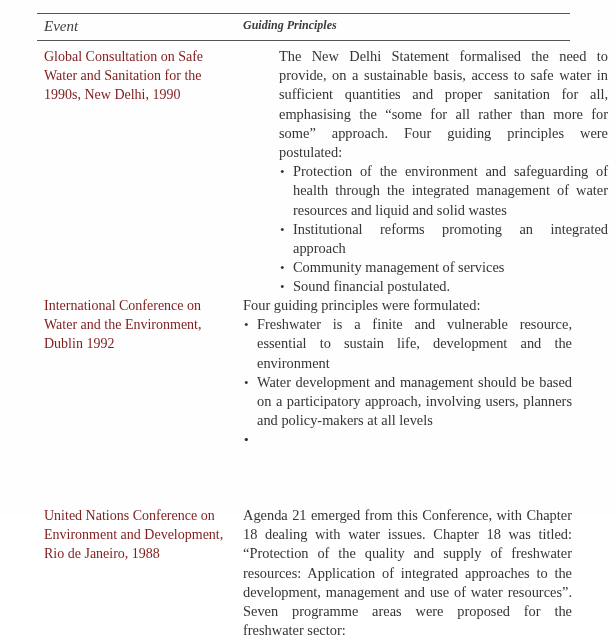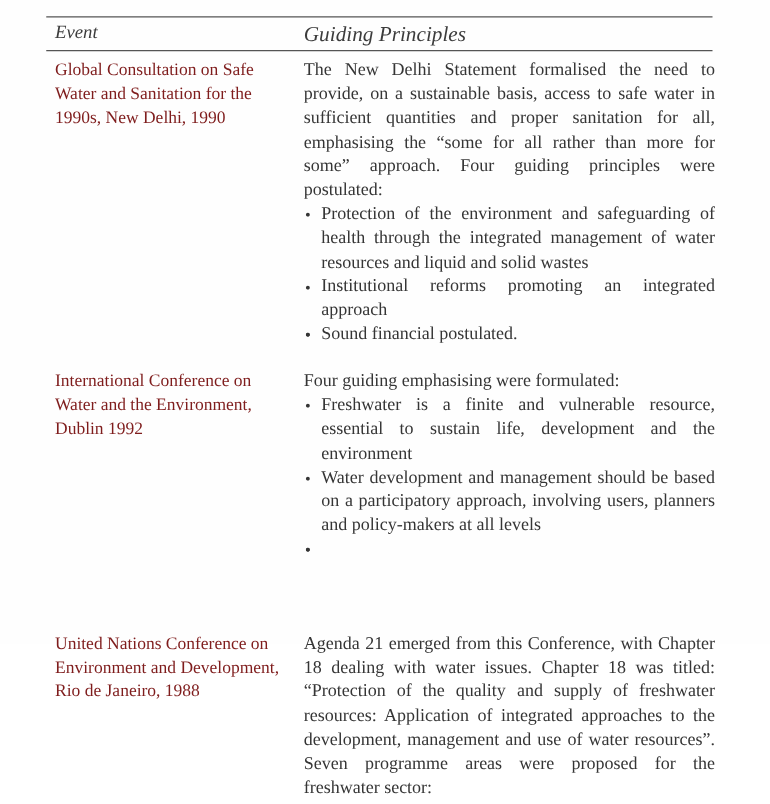--- a/index.html
+++ b/index.html
@@ -40,21 +40,21 @@
       border-top: 1.2px solid #555;
     }
     .head {
       position: absolute;
       top: 18px;
       font-style: italic;
       font-size: 15px;
       color: #3c3c3c;
     }
     .head.event { left: 44px; }
-    .head.principles { left: 243px; font-size: 17px; }
+    .head.principles { left: 243px; font-size: 12px; font-weight: bold; }
 
     .event-cell {
       position: absolute;
       left: 44px;
       width: 190px;
       font-size: 14px;
       line-height: 19px;
       color: #7f1d1d;
       font-family: "Liberation Serif", serif;
     }
@@ -82,49 +82,49 @@
       padding-left: 14px;
       text-align: justify;
     }
     .bullet {
       position: absolute;
       left: 1px;
       top: 0;
       font-size: 13px;
     }
     .row1-event { top: 47px; }
-    .row1-princ { top: 47px; }
+    .row1-princ { top: 47px; margin-left: 36px; }
     .row2-event { top: 296px; }
     .row2-princ { top: 296px; }
     .row3-event { top: 506px; }
     .row3-princ { top: 506px; }
   </style>
 </head>
 <body>
 
 <div class="page">
   <div class="rule-top"></div>
   <div class="head event">Event</div>
   <div class="head principles">Guiding Principles</div>
   <div class="rule-head"></div>
 
   <div class="event-cell row1-event">Global Consultation on Safe Water and Sanitation for the 1990s, New Delhi, 1990</div>
   <div class="principle-cell row1-princ">
     <p>The New Delhi Statement formalised the need to provide, on a sustainable basis, access to safe water in sufficient quantities and proper sanitation for all, emphasising the “some for all rather than more for some” approach. Four guiding principles were postulated:</p>
     <ul>
       <li><span class="bullet">•</span><span>Protection of the environment and safeguarding of health through the integrated management of water resources and liquid and solid wastes</span></li>
       <li><span class="bullet">•</span><span>Institutional reforms promoting an integrated approach</span></li>
-      <li><span class="bullet">•</span></li>
+      <li><span class="bullet">•</span><span>Community management of services</span></li>
       <li><span class="bullet">•</span><span>Sound financial postulated.</span></li>
     </ul>
   </div>
 
   <div class="event-cell row2-event">International Conference on Water and the Environment, Dublin 1992</div>
   <div class="principle-cell row2-princ">
-    <p>Four guiding emphasising were formulated:</p>
+    <p>Four guiding principles were formulated:</p>
     <ul>
       <li><span class="bullet">•</span><span>Freshwater is a finite and vulnerable resource, essential to sustain life, development and the environment</span></li>
       <li><span class="bullet">•</span><span>Water development and management should be based on a participatory approach, involving users, planners and policy-makers at all levels</span></li>
       <li><span class="bullet">•</span></li>
       <li><span class="bullet">•</span></li>
     </ul>
   </div>
 
   <div class="event-cell row3-event">United Nations Conference on Environment and Development, Rio de Janeiro, 1988</div>
   <div class="principle-cell row3-princ">

